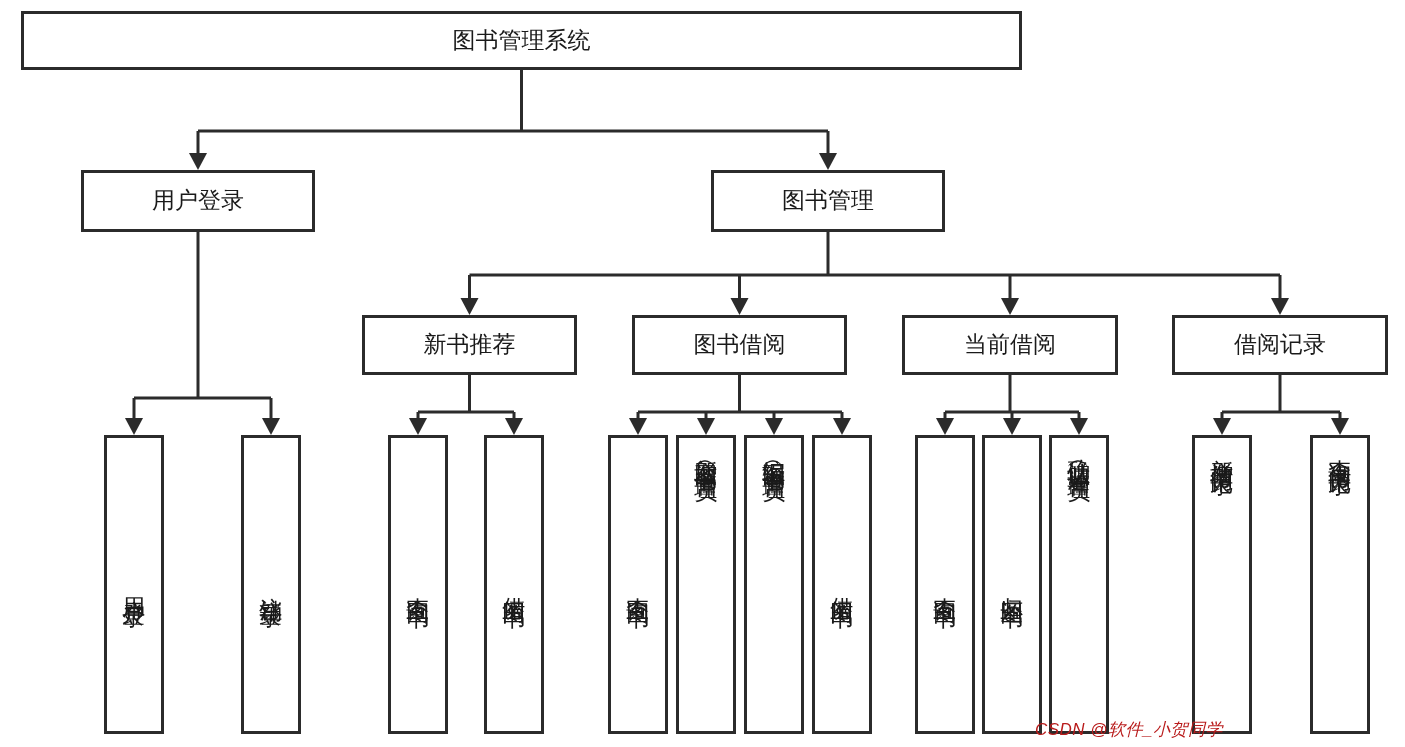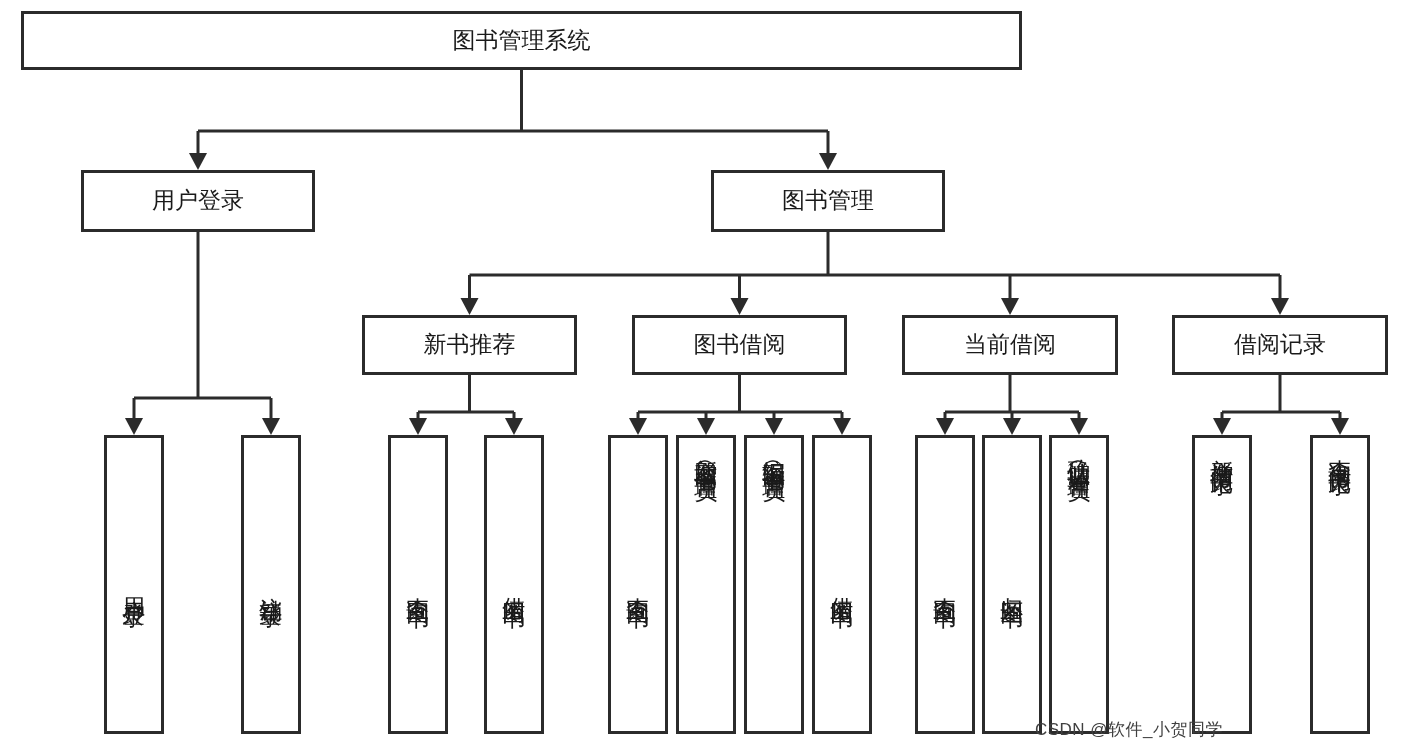--- a/index.html
+++ b/index.html
@@ -70,24 +70,25 @@
     color: #1a1a1a;
     letter-spacing: 3px;
     white-space: nowrap;
   }
   .watermark {
     position: absolute;
     right: 8px;
     bottom: 6px;
     font-family: "Liberation Sans", "DejaVu Sans", sans-serif;
     font-size: 17px;
-    color: #404040;
+    color: #b91c1c;
     letter-spacing: 0.5px;
     white-space: nowrap;
     user-select: none;
+    font-style: italic;
   }
 </style>
 </head>
 <body>
 
 <div id="diagram-root">
   <svg id="tree-svg" viewBox="0 0 1405 747">
     <defs>
       <marker id="arrowhead" markerWidth="12" markerHeight="12" refX="1" refY="5" orient="auto" markerUnits="userSpaceOnUse">
         <path class="arrow-head" d="M0,0 L10,5 L0,10 Z"></path>

